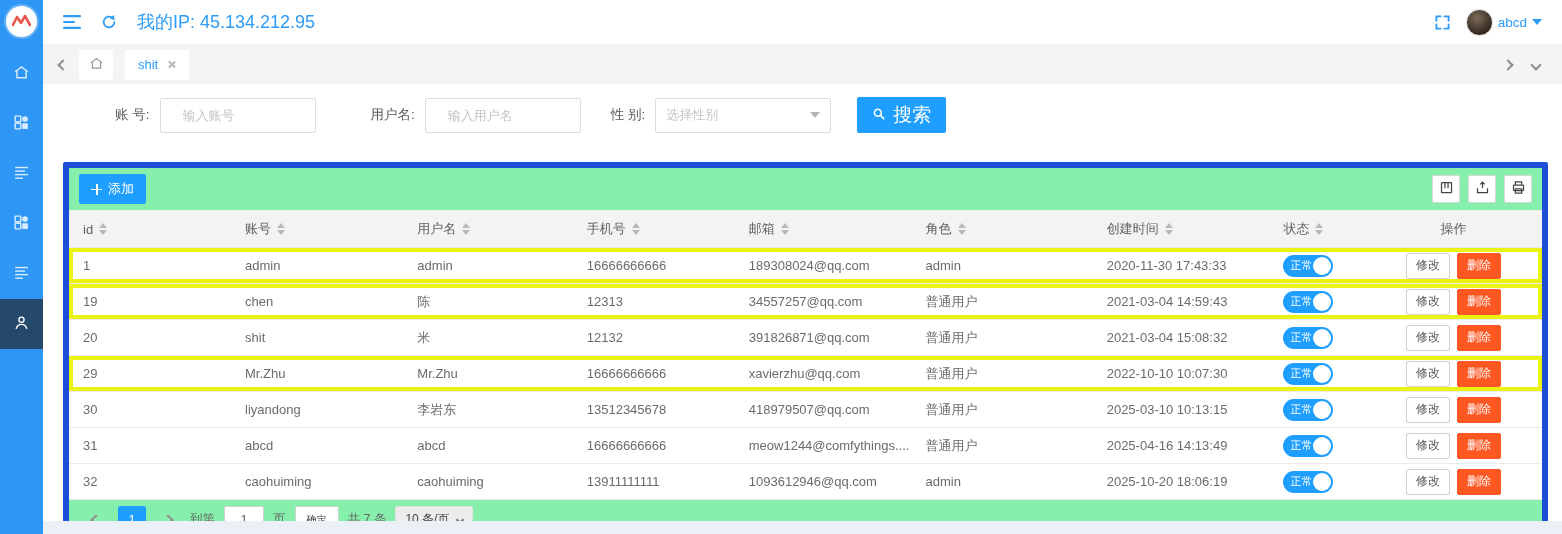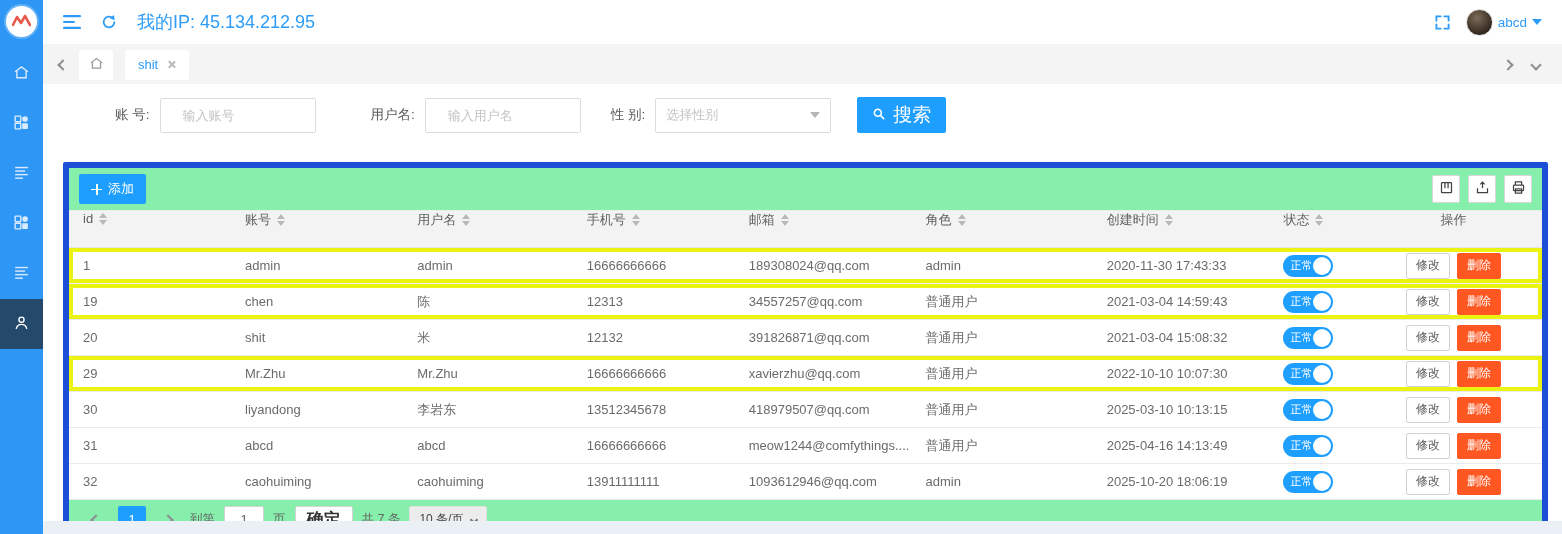--- a/index.html
+++ b/index.html
@@ -57,21 +57,21 @@
   .card{margin:16px 14px 0 20px;border:6px solid #1d4ed8;border-radius:2px;background:#86efac}
   .card-toolbar{height:42px;display:flex;align-items:center;padding:0 10px;justify-content:space-between}
   .btn-add{height:30px;padding:0 12px;background:#1E9FFF;color:#fff;border:none;border-radius:2px;display:flex;align-items:center;gap:6px;font-size:13px;cursor:pointer}
   .plus{position:relative;width:11px;height:11px}
   .plus::before{content:"";position:absolute;left:5px;top:0;width:1.8px;height:11px;background:#fff}
   .plus::after{content:"";position:absolute;left:0;top:5px;width:11px;height:1.8px;background:#fff}
   .tool-icons{display:flex;gap:8px}
   .tool-btn{width:28px;height:28px;border:1px solid #d9d9d9;border-radius:2px;background:#fff;display:flex;align-items:center;justify-content:center;color:#444;cursor:pointer}
   .tool-btn svg{width:15px;height:15px}
 
-  .t-header{display:flex;height:38px;align-items:flex-start;background:#f3f3f3;border-top:1px solid #ececec;border-bottom:1px solid #e6e6e6;color:#5f5f5f}
+  .t-header{display:flex;height:38px;align-items:center;background:#f3f3f3;border-top:1px solid #ececec;border-bottom:1px solid #e6e6e6;color:#5f5f5f}
   .th{display:flex;align-items:center;padding-left:14px;font-size:13px;cursor:pointer}
   .sort{display:inline-flex;flex-direction:column;gap:2px;margin-left:6px}
   .sort i{width:0;height:0;border-left:4px solid transparent;border-right:4px solid transparent;display:block}
   .sort .up{border-bottom:5px solid #b8b8b8}
   .sort .dn{border-top:5px solid #b8b8b8}
   .t-row{display:flex;height:36px;align-items:center;border-bottom:1px solid #ebebeb;background:#fff}
   .t-row.hl{box-shadow:inset 0 0 0 4px #eaf312}
   .td{padding-left:14px;font-size:13px;color:#6b6b6b;white-space:nowrap;overflow:hidden;text-overflow:ellipsis}
   .c0{width:11%}.c1{width:11.7%}.c2{width:11.5%}.c3{width:11%}.c4{width:12%}
   .c5{width:12.3%}.c6{width:12%}.c7{width:6.5%}.c8{width:12%}
@@ -83,21 +83,21 @@
   .sw-knob{position:absolute;right:2px;top:2px;width:18px;height:18px;border-radius:50%;background:#fff}
 
   .btn-edit{height:26px;padding:0 9px;background:#fff;border:1px solid #d2d2d2;border-radius:2px;color:#595959;font-size:12px;cursor:pointer}
   .btn-del{height:26px;padding:0 9px;background:#FF5722;border:1px solid #FF5722;border-radius:2px;color:#fff;font-size:12px;cursor:pointer}
 
   
   .pager{display:flex;align-items:center;height:39px;padding:0 14px;gap:9px;color:#666}
   .pg-nav{width:26px;height:26px;display:flex;align-items:center;justify-content:center;cursor:pointer}
   .pg-page{min-width:28px;height:28px;background:#1E9FFF;color:#fff;display:flex;align-items:center;justify-content:center;border-radius:2px;font-size:13px;cursor:pointer}
   .pg-input{width:40px;height:28px;border:1px solid #d2d2d2;border-radius:2px;text-align:center;font-size:13px;color:#666;outline:none}
-  .pg-confirm{height:28px;padding:0 11px;background:#fff;border:1px solid #d2d2d2;border-radius:2px;font-weight:bold;color:#333;font-size:17px;cursor:pointer}
+  .pg-confirm{height:28px;padding:0 11px;background:#fff;border:1px solid #d2d2d2;border-radius:2px;font-weight:normal;color:#333;font-size:10px;cursor:pointer}
   .pg-total{font-size:12.5px}
   .pg-size{height:28px;background:#ececec;border:1px solid #e0e0e0;border-radius:2px;display:flex;align-items:center;gap:8px;padding:0 9px;font-size:12px;color:#444;cursor:pointer}
   .pg-size .chev{width:6px;height:6px;border-color:#777}
 </style>
 </head>
 <body>
 
 <div class="sidebar">
   <div class="logo">
     <span>

